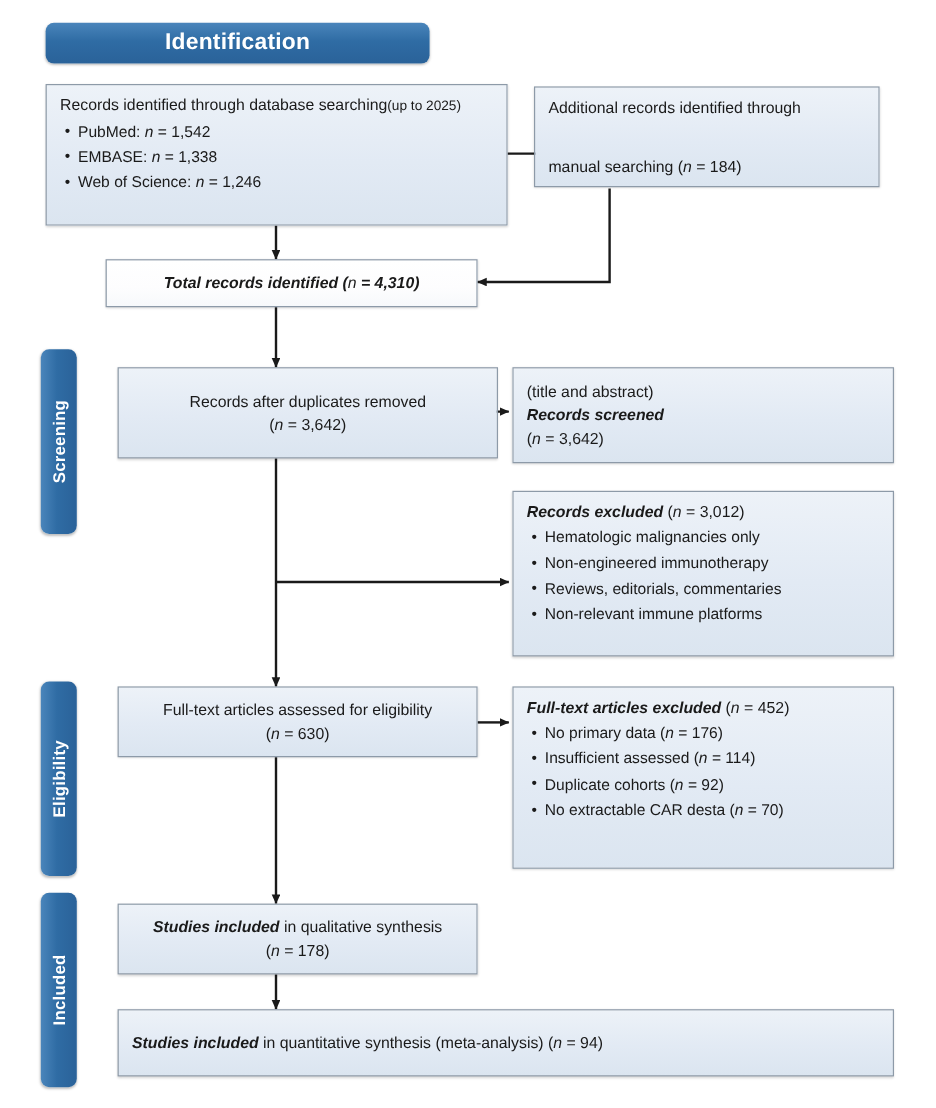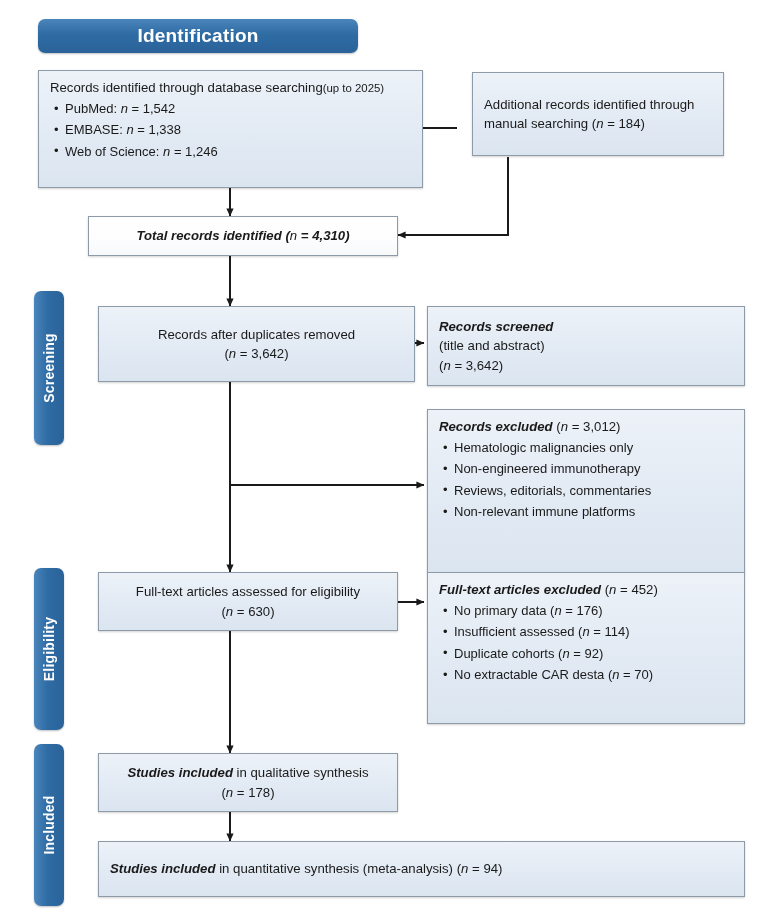--- a/index.html
+++ b/index.html
@@ -180,49 +180,49 @@
         <span>= 1,338</span>
       </li>
       <li>
         <span>Web of Science:</span>
         <span class="i">n</span>
         <span>= 1,246</span>
       </li>
     </ul>
   </div>
 
-  <div class="node vcenter" style="left:472px; top:72px; width:252px; height:84px;">
+  <div class="node vcenter" style="left:445px; top:72px; width:288px; height:84px;justify-content:space-between;">
     <span class="node-line">Additional records identified through</span>
     <span class="node-line">
       <span>manual searching (</span><span class="i">n</span><span> = 184)</span>
     </span>
   </div>
 
   <div class="node plain center" style="left:88px; top:216px; width:310px; height:40px;">
     <span class="node-line">
       <span class="b">Total records identified (</span><span class="i">n</span><span class="b"> = 4,310)</span>
     </span>
   </div>
 
   <div class="node center" style="left:98px; top:306px; width:317px; height:76px;">
     <span class="node-line">Records after duplicates removed</span>
     <span class="node-line">
       (<span class="i">n</span><span> = 3,642</span>)
     </span>
   </div>
 
   <div class="node vcenter" style="left:427px; top:306px; width:318px; height:80px;">
+    <span class="node-line">(title and abstract)</span>
     <span class="node-line b">Records screened</span>
-    <span class="node-line">(title and abstract)</span>
     <span class="node-line">
       (<span class="i">n</span><span> = 3,642</span>)
     </span>
   </div>
 
-  <div class="node" style="left:427px; top:409px; width:318px; height:164px;">
+  <div class="node" style="left:427px; top:409px; width:318px; height:138px;">
     <span class="node-line">
       <span class="b">Records excluded</span>
       (<span class="i">n</span><span> = 3,012</span>)
     </span>
     <ul class="bullets">
       <li>Hematologic malignancies only</li>
       <li>Non-engineered immunotherapy</li>
       <li>Reviews, editorials, commentaries</li>
       <li>Non-relevant immune platforms</li>
     </ul>

